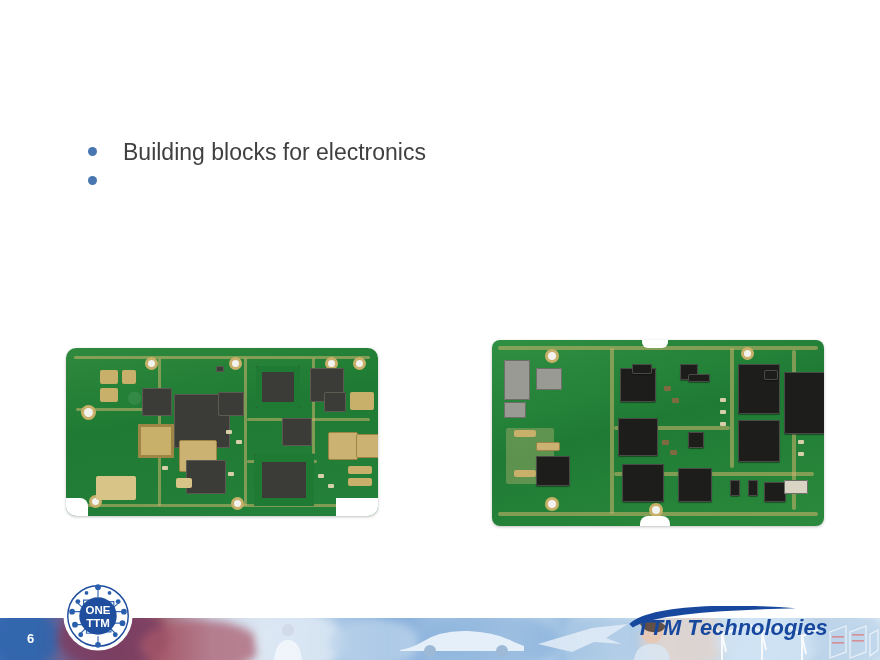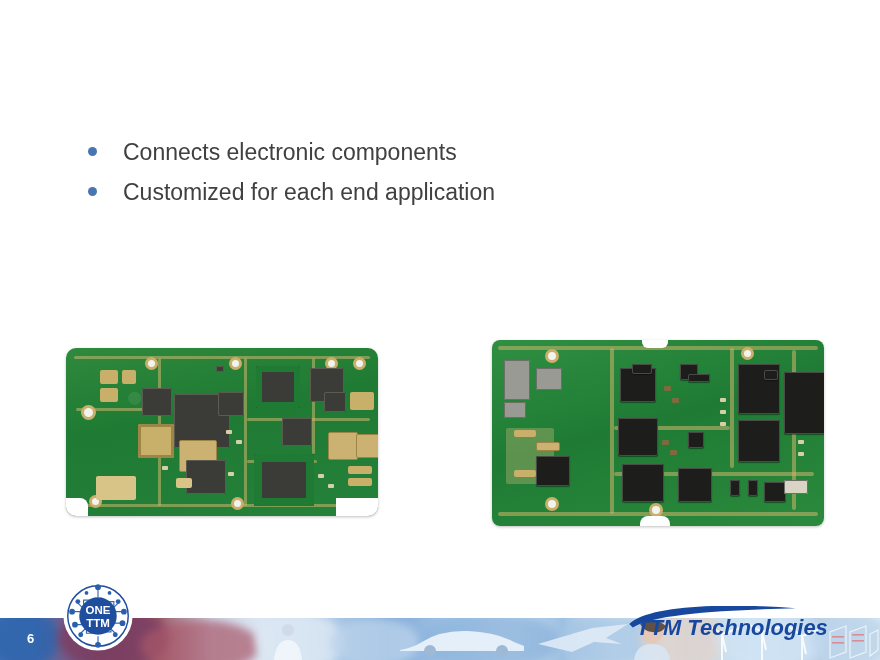--- a/index.html
+++ b/index.html
@@ -83,25 +83,24 @@
 </style>
 </head>
 <body>
 
 <div class="slide">
 
 
   <div class="bullets">
     <div class="bullet-row">
       <span class="bullet-dot"></span>
-      <span class="bullet-text">Connects electronic components</span>
+      <span class="bullet-text">Building blocks for electronics</span>
     </div>
     <div class="bullet-row">
       <span class="bullet-dot"></span>
-      <span class="bullet-text">Customized for each end application</span>
     </div>
   </div>
 
   <div class="boards">
 
     <div class="board board-bare">
       <div class="trace" style="left:8px;top:8px;width:296px;height:3px;"></div>
       <div class="trace" style="left:8px;top:156px;width:296px;height:3px;"></div>
       <div class="trace" style="left:92px;top:10px;width:3px;height:148px;"></div>
       <div class="trace" style="left:178px;top:10px;width:3px;height:148px;"></div>

